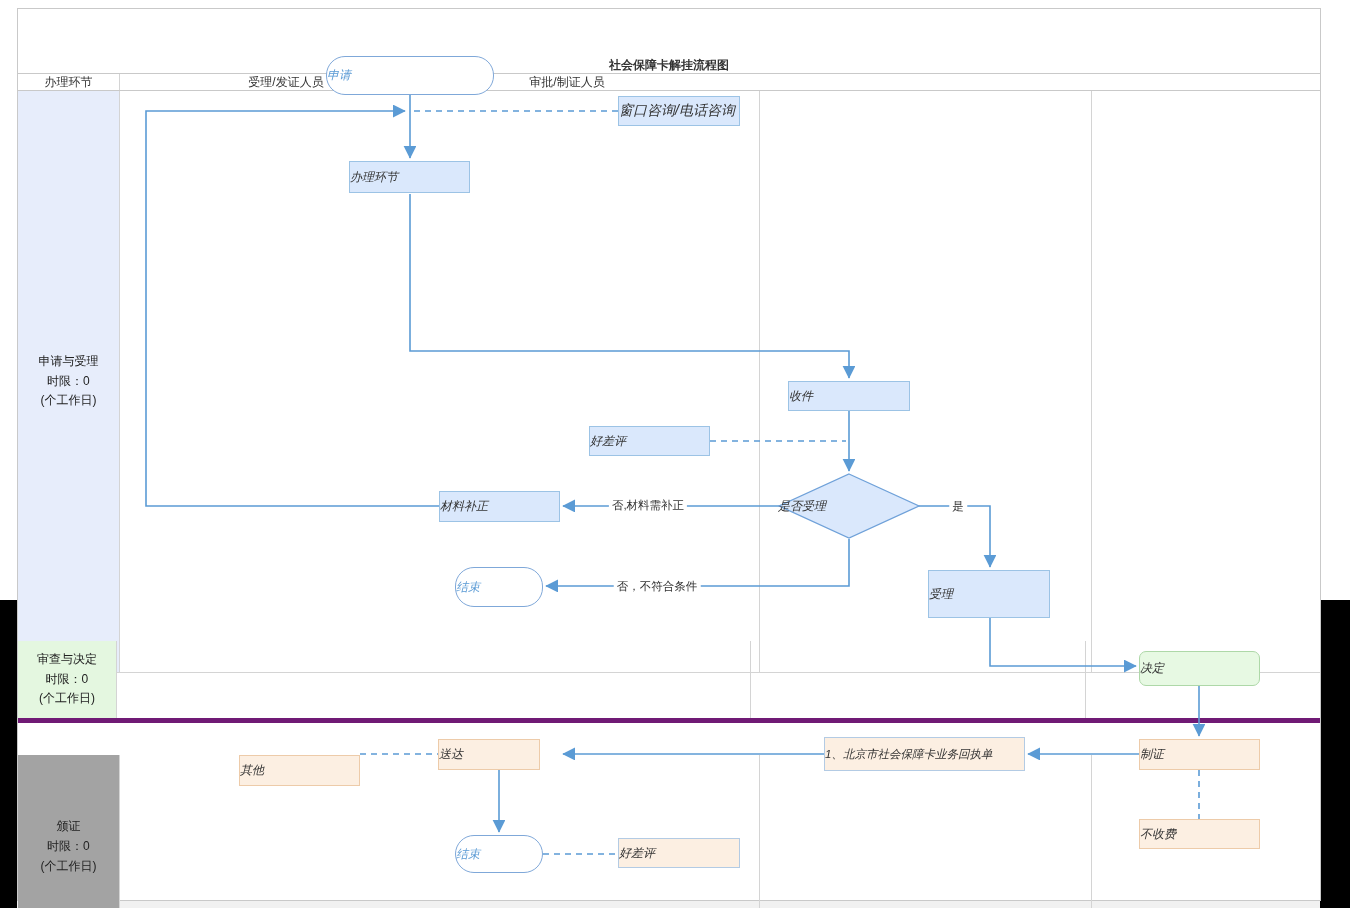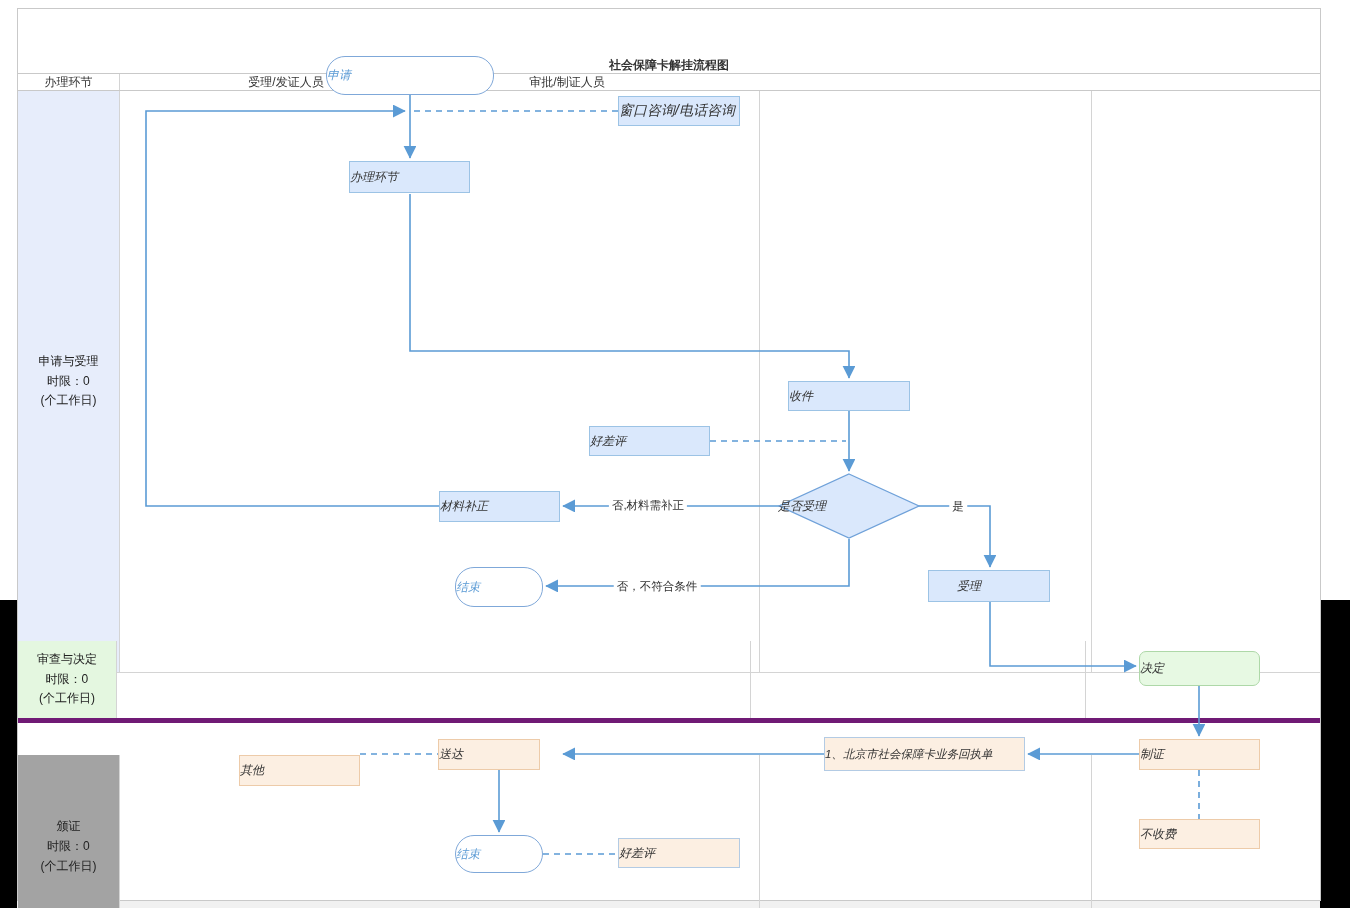--- a/index.html
+++ b/index.html
@@ -169,21 +169,21 @@
   </div>
 
   <div class="node n-blue" style="left:439px; top:491px; width:121px; height:31px;">
     <span>材料补正</span>
   </div>
 
   <div class="node n-pill" style="left:455px; top:567px; width:88px; height:40px;">
     <span>结束</span>
   </div>
 
-  <div class="node n-blue" style="left:928px; top:570px; width:122px; height:32px;padding-left:28px;">
+  <div class="node n-blue" style="left:928px; top:570px; width:122px; height:48px;">
     <span>受理</span>
   </div>
 
   <div class="node n-green" style="left:1139px; top:651px; width:121px; height:35px;border-radius:7px;">
     <span>决定</span>
   </div>
 
   <div class="node n-orange" style="left:1139px; top:739px; width:121px; height:31px;">
     <span>制证</span>
   </div>

